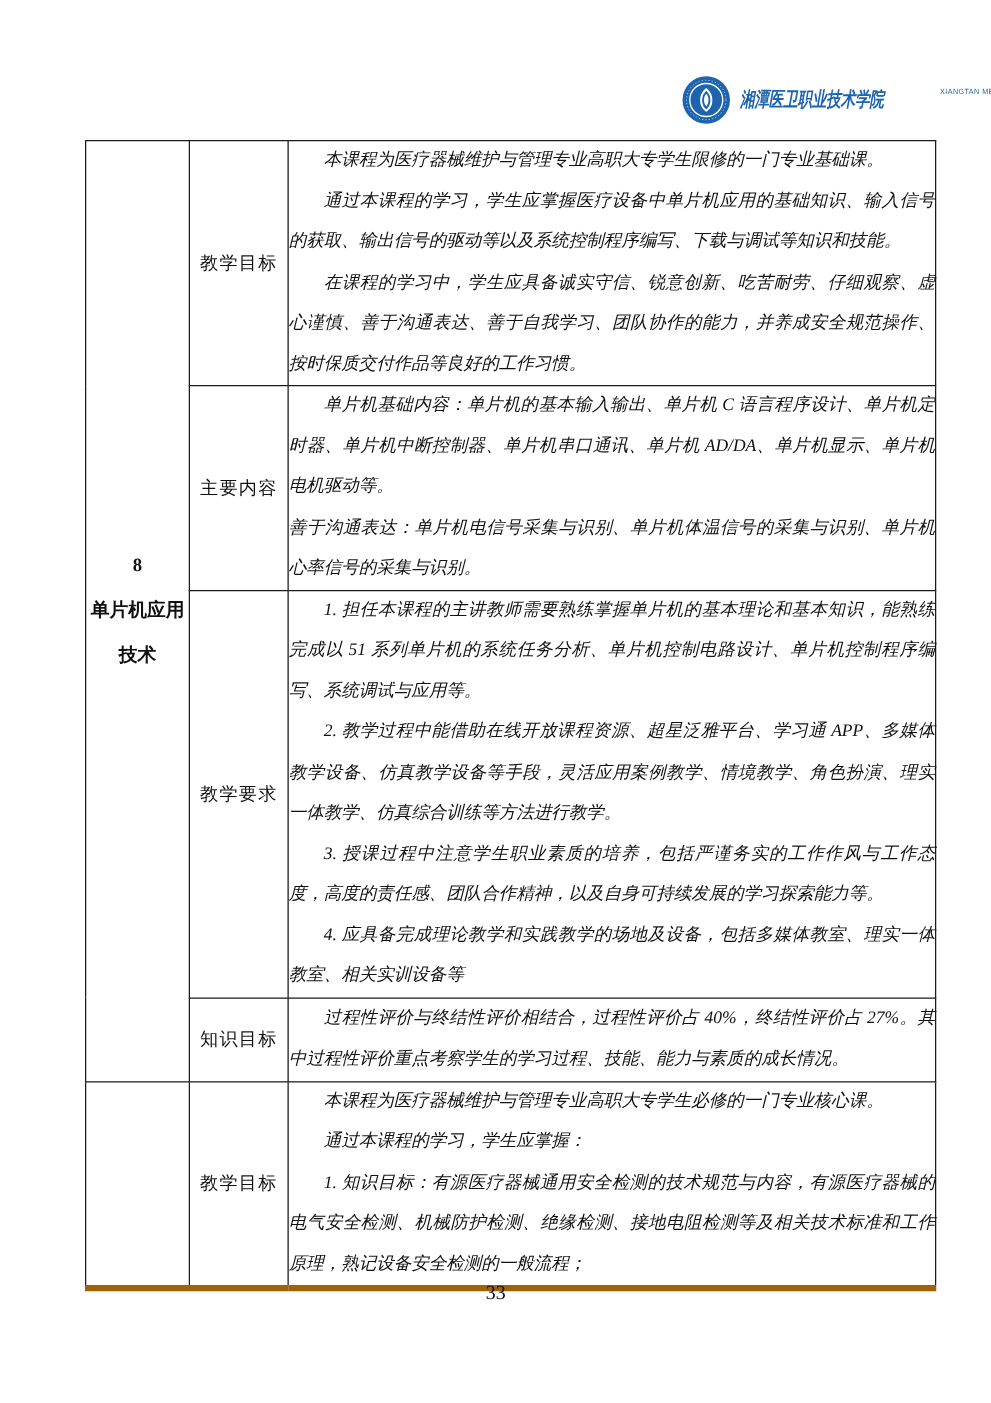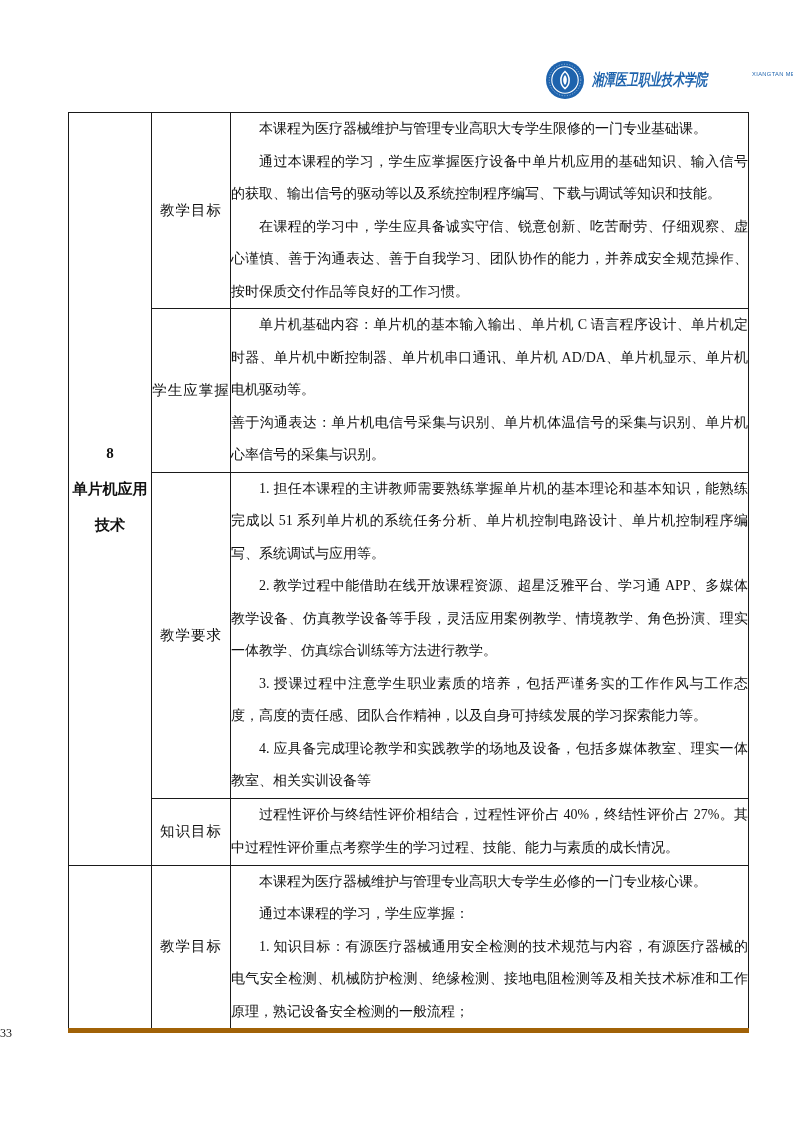--- a/index.html
+++ b/index.html
@@ -60,41 +60,42 @@
     width: 78px;
     text-align: center;
     font-size: 14.5px;
     letter-spacing: 1px;
     margin-top: 24px;
   }
   td.content-cell {
     width: 517px;
     vertical-align: top;
     padding: 1px 4px 0 8px;
+    font-style: italic;
   }
   td.content-cell p {
     margin: 0;
     font-size: 14px;
     line-height: 32.5px;
     text-indent: 2em;
     text-align: justify;
   }
   td.content-cell p.noindent { text-indent: 0; }
 
   .row-objectives  { height: 193px; }
   .row-content     { height: 161px; }
   .row-requirement { height: 319px; }
   .row-assessment  { height: 67px; }
   .row-next        { height: 153px; }
 
   
   .page-number {
     position: absolute; top: 1026px; left: 0; width: 100%;
-    text-align: left;
-    font-size: 12px;
+    text-align: center;
+    font-size: 16px;
   }
 </style>
 </head>
 <body>
 
 <div class="logo">
   <svg class="emblem" viewBox="0 0 40 40">
     <circle cx="20" cy="20" r="19" fill="#1e63ad"></circle>
     <circle cx="20" cy="20" r="13.2" fill="none" stroke="#ffffff" stroke-width="1.1"></circle>
     <circle cx="20" cy="20" r="15.8" fill="none" stroke="#ffffff" stroke-width="0.5" stroke-dasharray="1.1 1.6"></circle>
@@ -115,21 +116,21 @@
       <div>单片机应用技术</div>
     </td>
     <td class="label-cell">教学目标</td>
     <td class="content-cell">
           <p>本课程为医疗器械维护与管理专业高职大专学生限修的一门专业基础课。</p>
           <p>通过本课程的学习，学生应掌握医疗设备中单片机应用的基础知识、输入信号的获取、输出信号的驱动等以及系统控制程序编写、下载与调试等知识和技能。</p>
           <p>在课程的学习中，学生应具备诚实守信、锐意创新、吃苦耐劳、仔细观察、虚心谨慎、善于沟通表达、善于自我学习、团队协作的能力，并养成安全规范操作、按时保质交付作品等良好的工作习惯。</p>
         </td>
   </tr>
   <tr class="row-content">
-    <td class="label-cell">学生应掌握</td>
+    <td class="label-cell">主要内容</td>
     <td class="content-cell">
           <p>单片机基础内容：单片机的基本输入输出、单片机 C 语言程序设计、单片机定时器、单片机中断控制器、单片机串口通讯、单片机 AD/DA、单片机显示、单片机电机驱动等。</p>
           <p class="noindent">善于沟通表达：单片机电信号采集与识别、单片机体温信号的采集与识别、单片机心率信号的采集与识别。</p>
         </td>
   </tr>
   <tr class="row-requirement">
     <td class="label-cell">教学要求</td>
     <td class="content-cell">
           <p>1. 担任本课程的主讲教师需要熟练掌握单片机的基本理论和基本知识，能熟练完成以 51 系列单片机的系统任务分析、单片机控制电路设计、单片机控制程序编写、系统调试与应用等。</p>
           <p>2. 教学过程中能借助在线开放课程资源、超星泛雅平台、学习通 APP、多媒体教学设备、仿真教学设备等手段，灵活应用案例教学、情境教学、角色扮演、理实一体教学、仿真综合训练等方法进行教学。</p>

